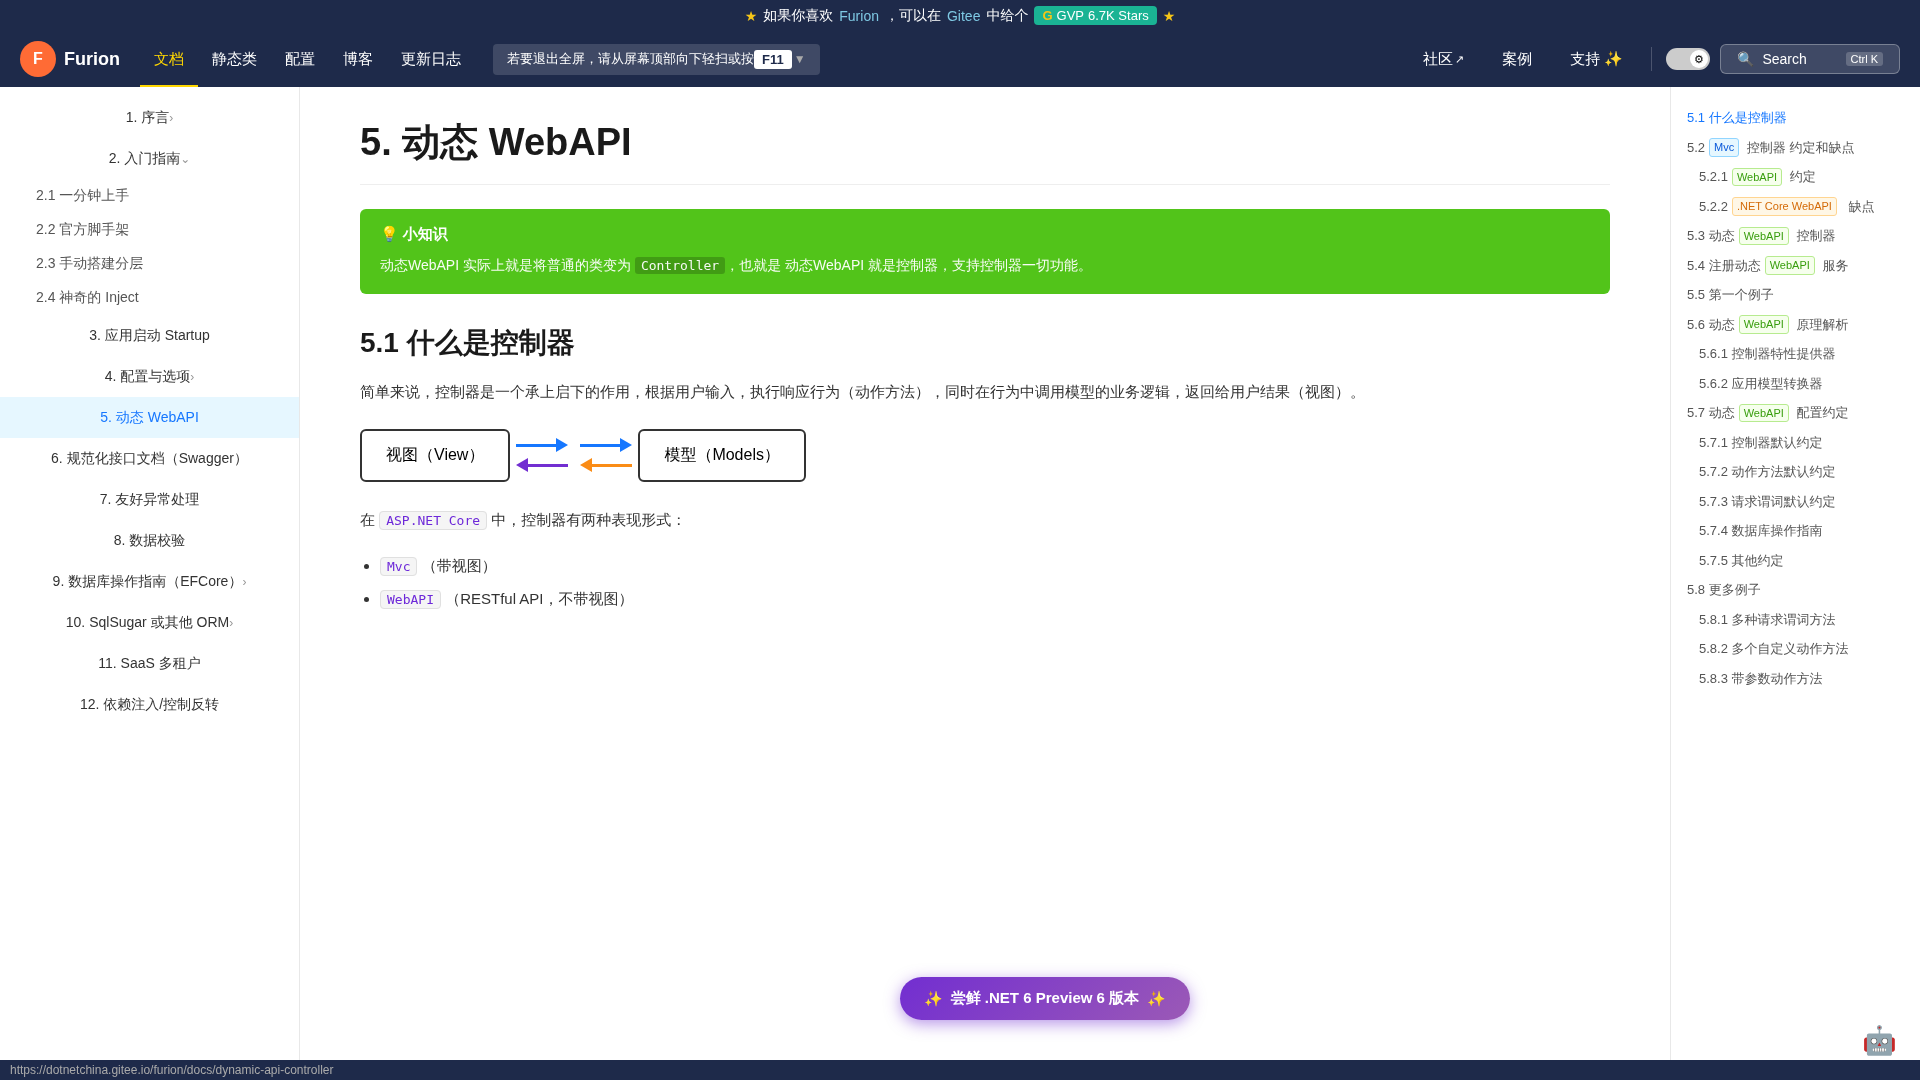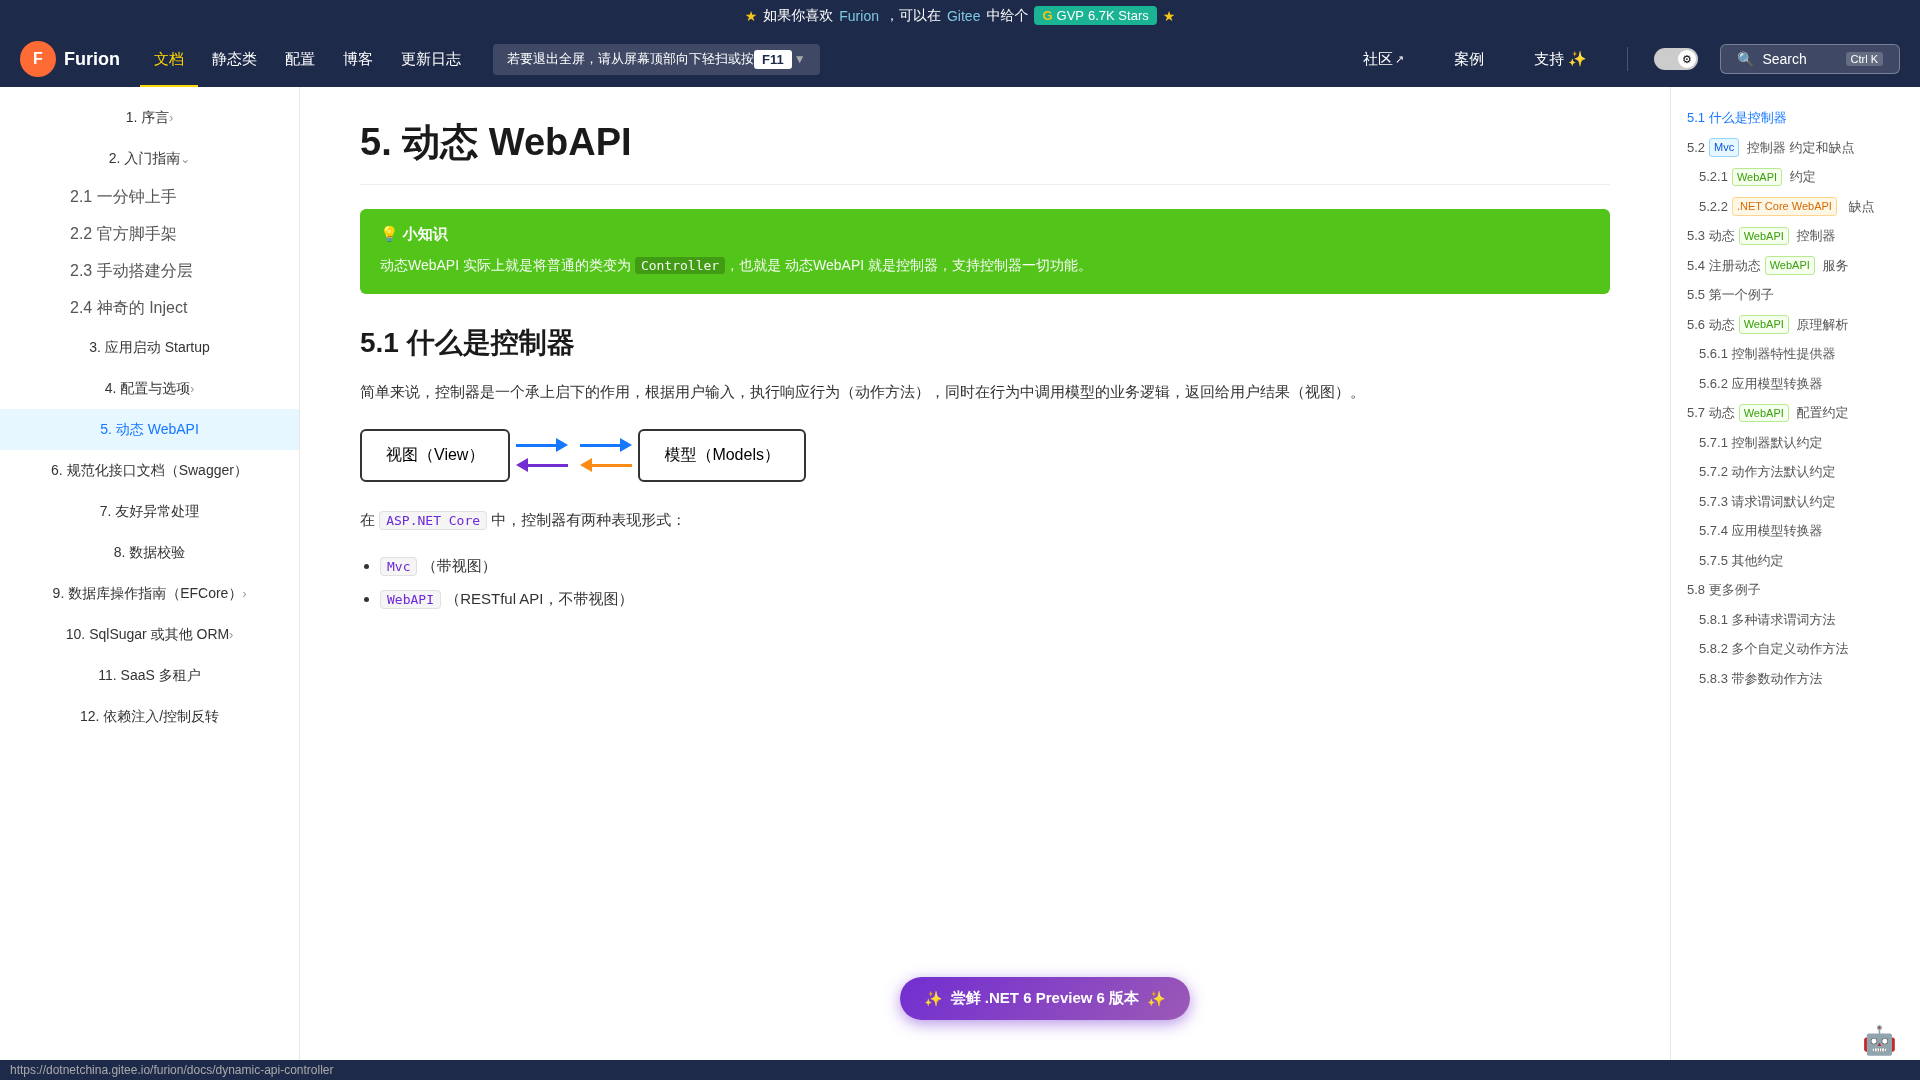--- a/index.html
+++ b/index.html
@@ -101,21 +101,21 @@
       border-radius: 3px;
       font-weight: bold;
       font-size: 13px;
     }
     .nav-chevron { font-size: 12px; color: #aaa; margin-left: 2px; }
 
     .navbar-right {
       margin-left: auto;
       display: flex;
       align-items: center;
-      gap: 22px;
+      gap: 10px;
     }
     .theme-toggle {
       display: flex;
       align-items: center;
       gap: 6px;
     }
     .toggle-switch {
       width: 44px;
       height: 22px;
       background: #ccc;
@@ -185,22 +185,21 @@
     .sidebar-item.active {
       background: #e6f7ff;
       color: #1677ff;
       font-weight: 500;
     }
     .sidebar-item .chevron { color: #999; font-size: 12px; }
     .sidebar-sub-item {
       padding: 8px 20px 8px 36px;
       cursor: pointer;
       color: #555;
-      font-size: 16px;
-      margin-left: 34px;
+      font-size: 14px;
     }
 
     
     .content-area {
       flex: 1;
       overflow-y: auto;
       padding: 30px 60px;
       max-width: calc(1920px - 300px - 250px);
     }
 
@@ -630,21 +629,21 @@
     <div class="toc-item toc-sub">
       <span>5.7.1 控制器默认约定</span>
     </div>
     <div class="toc-item toc-sub">
       <span>5.7.2 动作方法默认约定</span>
     </div>
     <div class="toc-item toc-sub">
       <span>5.7.3 请求谓词默认约定</span>
     </div>
     <div class="toc-item toc-sub">
-      <span>5.7.4 应用模型转换器</span>
+      <span>5.7.4 数据库操作指南</span>
     </div>
     <div class="toc-item toc-sub">
       <span>5.7.5 其他约定</span>
     </div>
     <div class="toc-item">
       <span>5.8 更多例子</span>
     </div>
     <div class="toc-item toc-sub">
       <span>5.8.1 多种请求谓词方法</span>
     </div>

